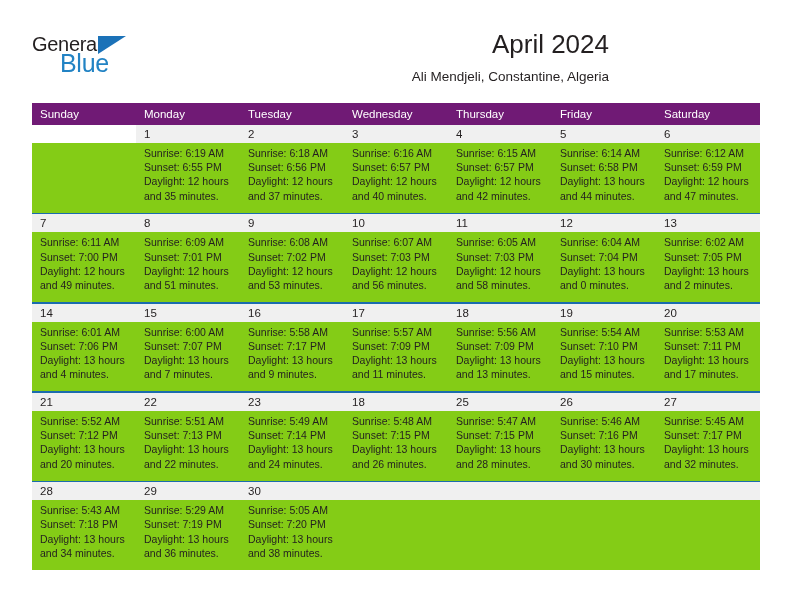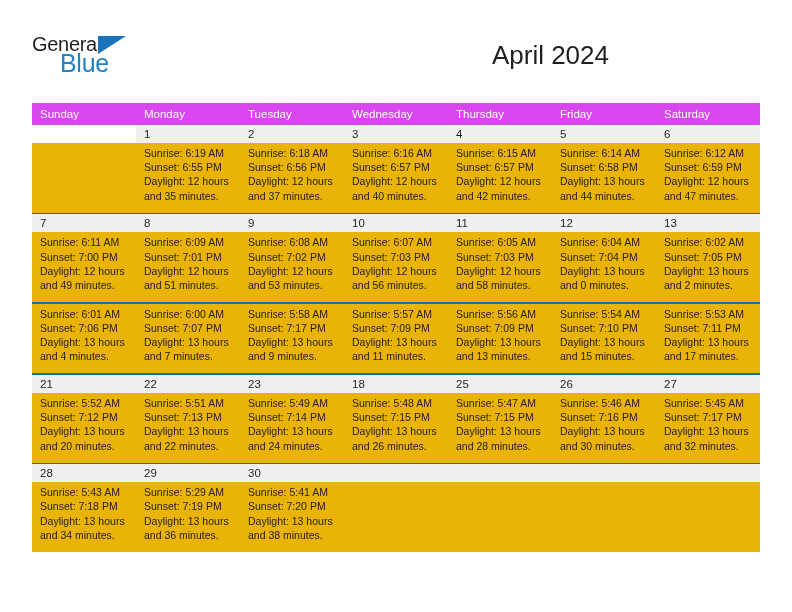--- a/index.html
+++ b/index.html
@@ -70,61 +70,60 @@
     right: 32px;
     top: 28px;
     text-align: right;
   }
   .cal-title {
     font-size: 26px;
     font-weight: 400;
     color: #231f20;
     line-height: 32px;
     white-space: nowrap;
-    margin-top: 11px;
   }
   .cal-subtitle {
     margin-top: 9px;
     font-size: 13.5px;
     font-weight: 400;
     color: #231f20;
     line-height: 16px;
     white-space: nowrap;
   }
 
   
   .calendar {
     position: absolute;
     left: 32px;
     top: 103px;
     width: 728px;
     border-collapse: collapse;
     table-layout: fixed;
   }
   .calendar th {
-    background: #d946ef;
+    background: #701a75;
     color: #ffffff;
     font-size: 11.5px;
     font-weight: 400;
     text-align: left;
     padding: 5px 0 5px 8px;
     height: 19px;
     box-sizing: border-box;
   }
   .daynum-row td {
     background: #f0f0f0;
     font-size: 11.5px;
     color: #231f20;
     padding: 3px 0 3px 8px;
     height: 17px;
     vertical-align: top;
     box-sizing: border-box;
   }
   .detail-row td {
-    background: #eab308;
+    background: #84cc16;
     font-size: 10.5px;
     color: #231f20;
     padding: 3px 6px 10px 8px;
     vertical-align: top;
     line-height: 14.2px;
     height: 62px;
     box-sizing: border-box;
   }
   .detail-row td div {
     white-space: normal;
@@ -146,20 +145,21 @@
   <div class="header">
 
     <div class="logo">
       <span class="logo-general">General</span>
       <span class="logo-triangle"></span>
       <span class="logo-blue">Blue</span>
     </div>
 
     <div class="title-block">
       <div class="cal-title">April 2024</div>
+      <div class="cal-subtitle">Ali Mendjeli, Constantine, Algeria</div>
     </div>
 
   </div>
 
   <table class="calendar">
     <thead>
       <tr>
         <th>Sunday</th>
         <th>Monday</th>
         <th>Tuesday</th>
@@ -257,20 +257,29 @@
           </td>
           <td>
             <div>Sunrise: 6:02 AM</div>
             <div>Sunset: 7:05 PM</div>
             <div>Daylight: 13 hours and 2 minutes.</div>
           </td>
         </tr>
         <tr class="sep-row">
           <td colspan="7"></td>
         </tr>
+        <tr class="daynum-row">
+          <td>14</td>
+          <td>15</td>
+          <td>16</td>
+          <td>17</td>
+          <td>18</td>
+          <td>19</td>
+          <td>20</td>
+        </tr>
         <tr class="detail-row">
           <td>
             <div>Sunrise: 6:01 AM</div>
             <div>Sunset: 7:06 PM</div>
             <div>Daylight: 13 hours and 4 minutes.</div>
           </td>
           <td>
             <div>Sunrise: 6:00 AM</div>
             <div>Sunset: 7:07 PM</div>
             <div>Daylight: 13 hours and 7 minutes.</div>
@@ -367,21 +376,21 @@
             <div>Sunrise: 5:43 AM</div>
             <div>Sunset: 7:18 PM</div>
             <div>Daylight: 13 hours and 34 minutes.</div>
           </td>
           <td>
             <div>Sunrise: 5:29 AM</div>
             <div>Sunset: 7:19 PM</div>
             <div>Daylight: 13 hours and 36 minutes.</div>
           </td>
           <td>
-            <div>Sunrise: 5:41 AM</div>
+            <div>Sunrise: 5:05 AM</div>
             <div>Sunset: 7:20 PM</div>
             <div>Daylight: 13 hours and 38 minutes.</div>
           </td>
           <td></td>
           <td></td>
           <td></td>
           <td></td>
         </tr>
       </tbody>
   </table>

